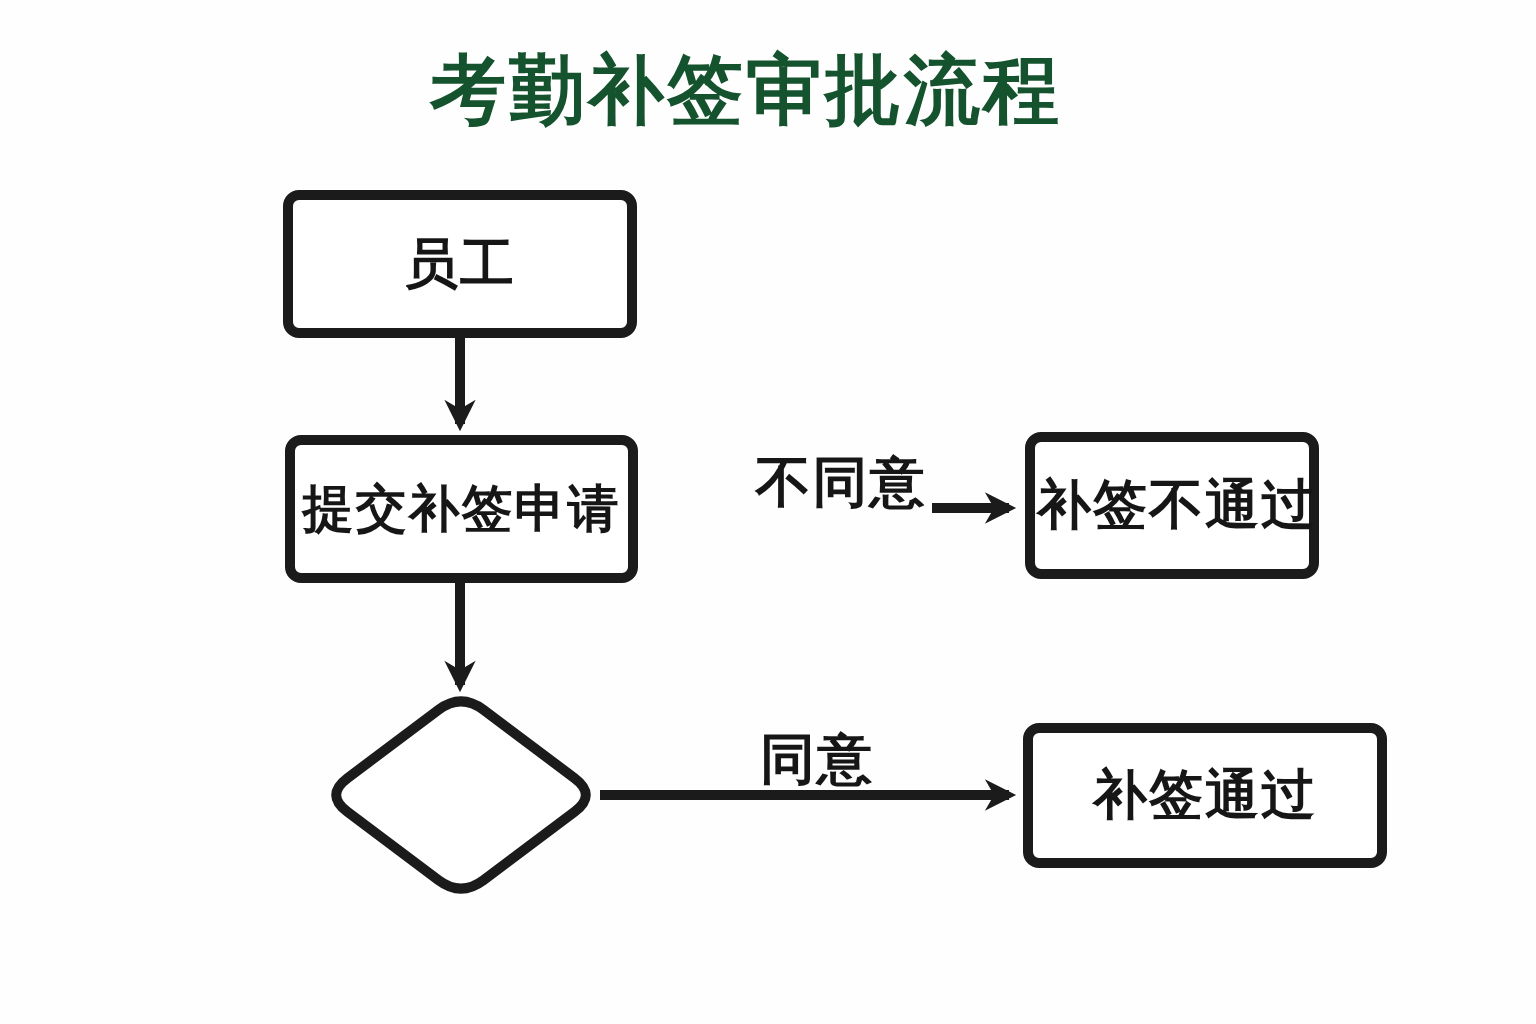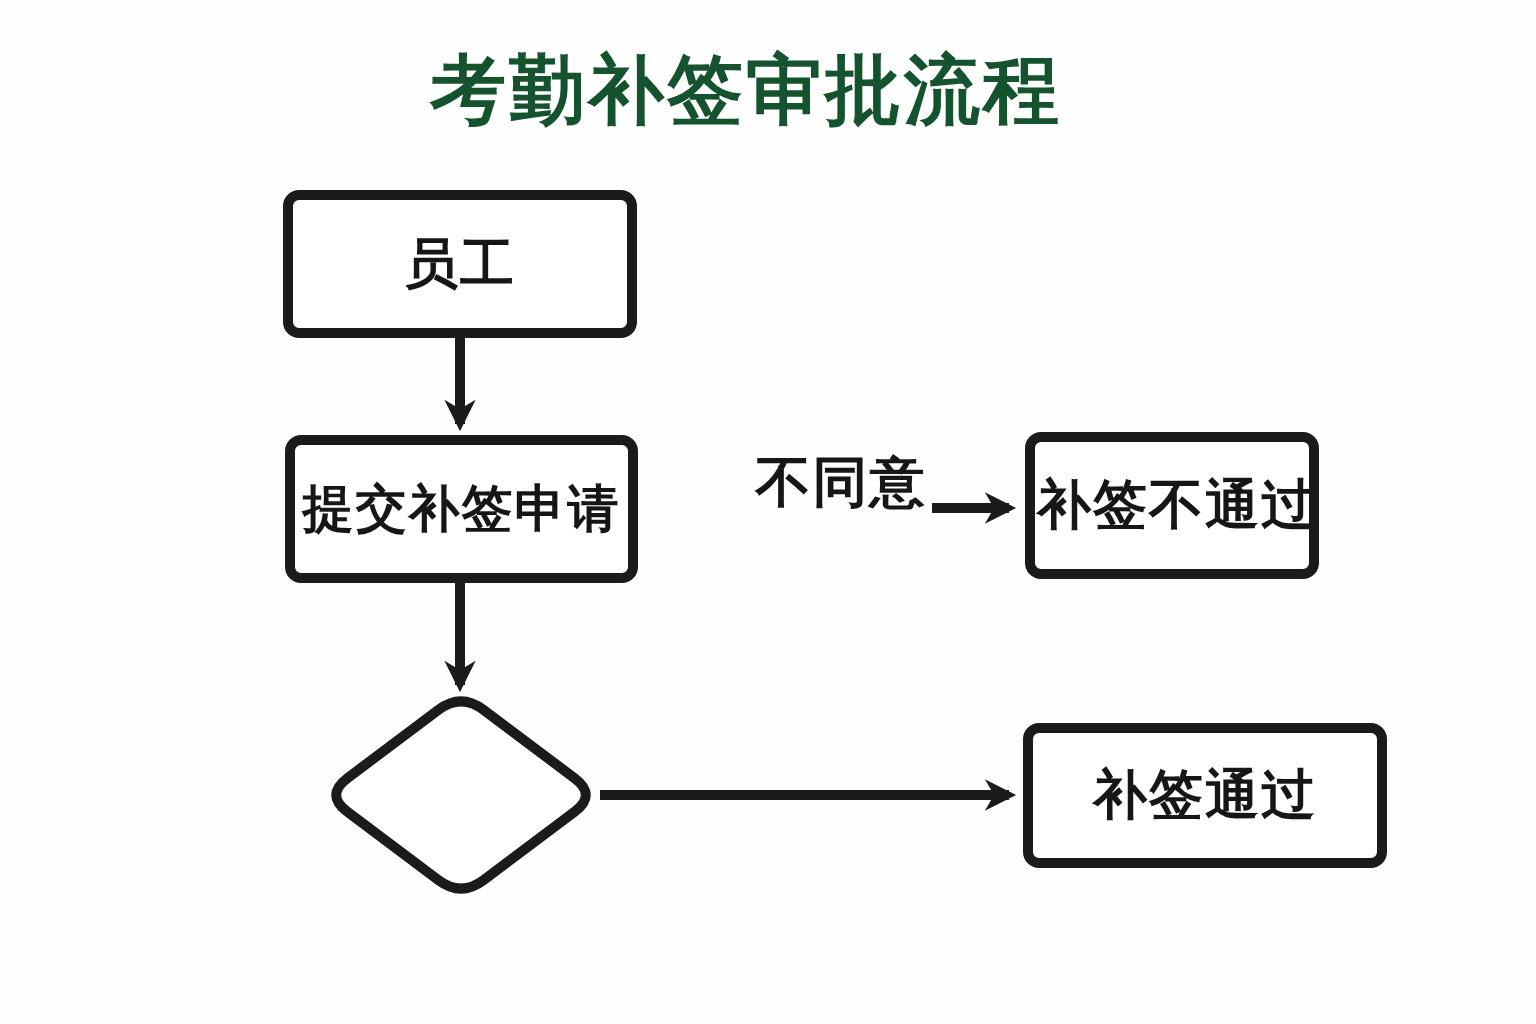--- a/index.html
+++ b/index.html
@@ -104,16 +104,17 @@
 
   <div class="node-box node-employee">员工</div>
 
   <div class="node-box node-submit">提交补签申请</div>
 
 
   <div class="node-box node-rejected">补签不通过</div>
 
   <div class="node-box node-approved">补签通过</div>
 
+  <div class="edge-label edge-label-agree">同意</div>
 
   <div class="edge-label edge-label-disagree">不同意</div>
 
 </div>
 
 </body></html>

